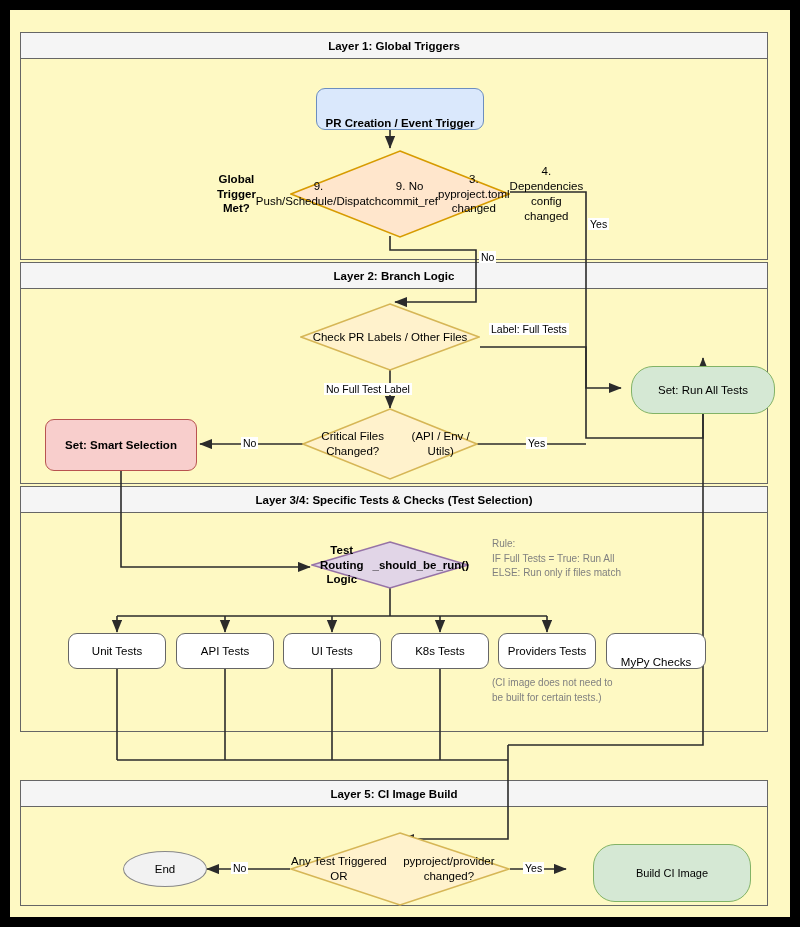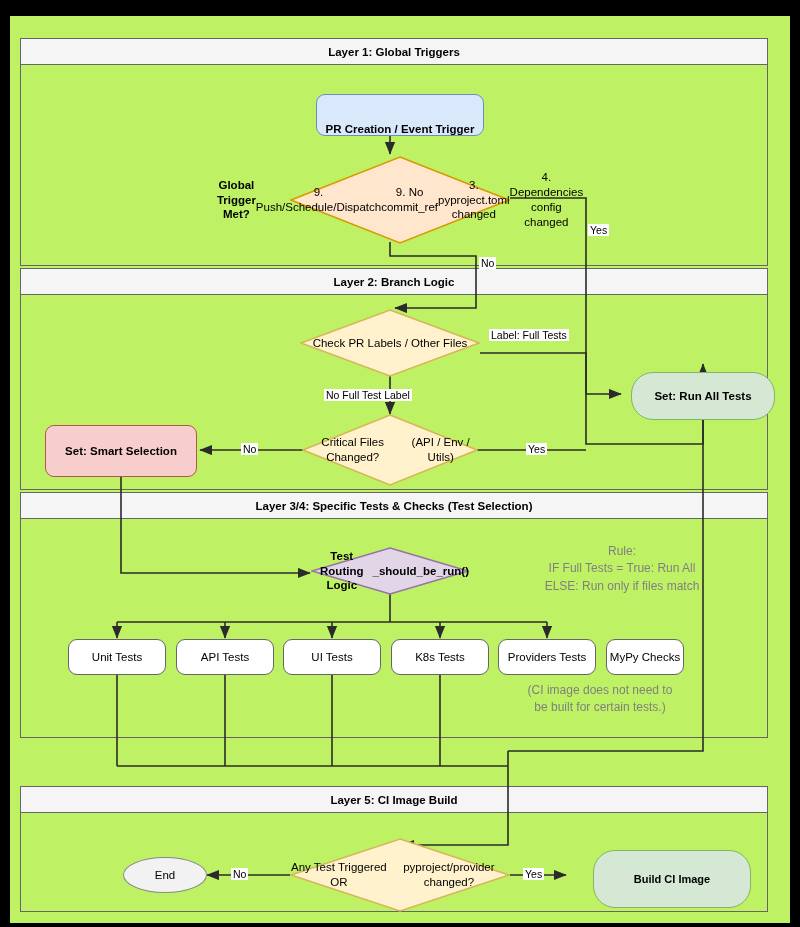--- a/index.html
+++ b/index.html
@@ -4,23 +4,23 @@
 <style>
   html, body { margin:0; padding:0; }
   body {
     width:800px; height:927px;
     background:#000000;
     font-family:"Liberation Sans", sans-serif;
     overflow:hidden;
   }
   #canvas {
     position:absolute;
-    left:10px; top:16px;
+    left:10px; top:10px;
     width:780px; height:907px;
-    background:#bef264;
+    background:#fef9c3;
   }
   .layer {
     position:absolute;
     border:1.5px solid #666666;
     box-sizing:border-box;
     background:transparent;
   }
   .layer-header {
     position:absolute;
     left:0; top:0; right:0;
@@ -35,43 +35,43 @@
     position:absolute;
     box-sizing:border-box;
     display:flex; align-items:center; justify-content:center;
     text-align:center;
     font-size:11.5px;
     color:#000;
     z-index:5;
   }
   .rbox { border-radius:9px; border:1.5px solid #666; background:#fff; }
   .rbox.blue  { background:#dae8fc; border-color:#6c8ebf; font-weight:bold;align-items:flex-end; }
-  .rbox.green { background:#d5e8d4; border-color:#82b366; font-weight:bold;border-radius:22px; }
+  .rbox.green { background:#d5e8d4; border-color:#82b366; font-weight:normal;border-radius:22px; }
   .rbox.red   { background:#f8cecc; border-color:#b85450; font-weight:bold; }
   .ellipse { border-radius:50%; border:1.5px solid #888; background:#f2f2f2; }
   .diamond-wrap { position:absolute; z-index:5; }
   .diamond-wrap svg { position:absolute; left:0; top:0; }
   .diamond-label {
     position:absolute; left:0; top:0; width:100%; height:100%;
     display:flex; flex-direction:row; align-items:center; justify-content:center;
     font-size:11.5px; color:#000; text-align:center; line-height:1.28;
     z-index:6; pointer-events:none;
   }
   .edge-label {
     position:absolute;
     font-size:10.5px; color:#000;
     background:#fff;
     padding:0 2px;
     white-space:nowrap;
     z-index:7;
   }
   .note {
     position:absolute;
-    font-size:12px; color:#808080; line-height:1.45;
-    text-align:center; white-space:pre-line;
+    font-size:10px; color:#808080; line-height:1.45;
+    text-align:left; white-space:pre-line;
     z-index:6;
   }
   #edges { position:absolute; left:0; top:0; width:780px; height:907px; z-index:2; }
   .bold { font-weight:bold; }
 </style>
 </head>
 <body>
 
 <div id="canvas">
 
@@ -215,21 +215,21 @@
   </div>
   <div class="node rbox" style="left:273px; top:623px; width:98px; height:36px;">
     <span>UI Tests</span>
   </div>
   <div class="node rbox" style="left:381px; top:623px; width:98px; height:36px;">
     <span>K8s Tests</span>
   </div>
   <div class="node rbox" style="left:488px; top:623px; width:98px; height:36px;">
     <span>Providers Tests</span>
   </div>
-  <div class="node rbox" style="left:596px; top:623px; width:78px; height:36px;">
+  <div class="node rbox" style="left:596px; top:623px; width:100px; height:36px;align-items:flex-end;">
     <span>MyPy Checks</span>
   </div>
 
   <div class="note" style="left:482px; top:666px; width:216px;">(CI image does not need to
 be built for certain tests.)</div>
 
   <div class="diamond-wrap" style="left:280px; top:822px; width:220px; height:74px;">
     <svg width="220" height="74" viewBox="0 0 220 74">
       <polygon points="110,1 219,37 110,73 1,37" fill="#fff2cc" stroke="#d6b656" stroke-width="1.6"></polygon>
     </svg>

